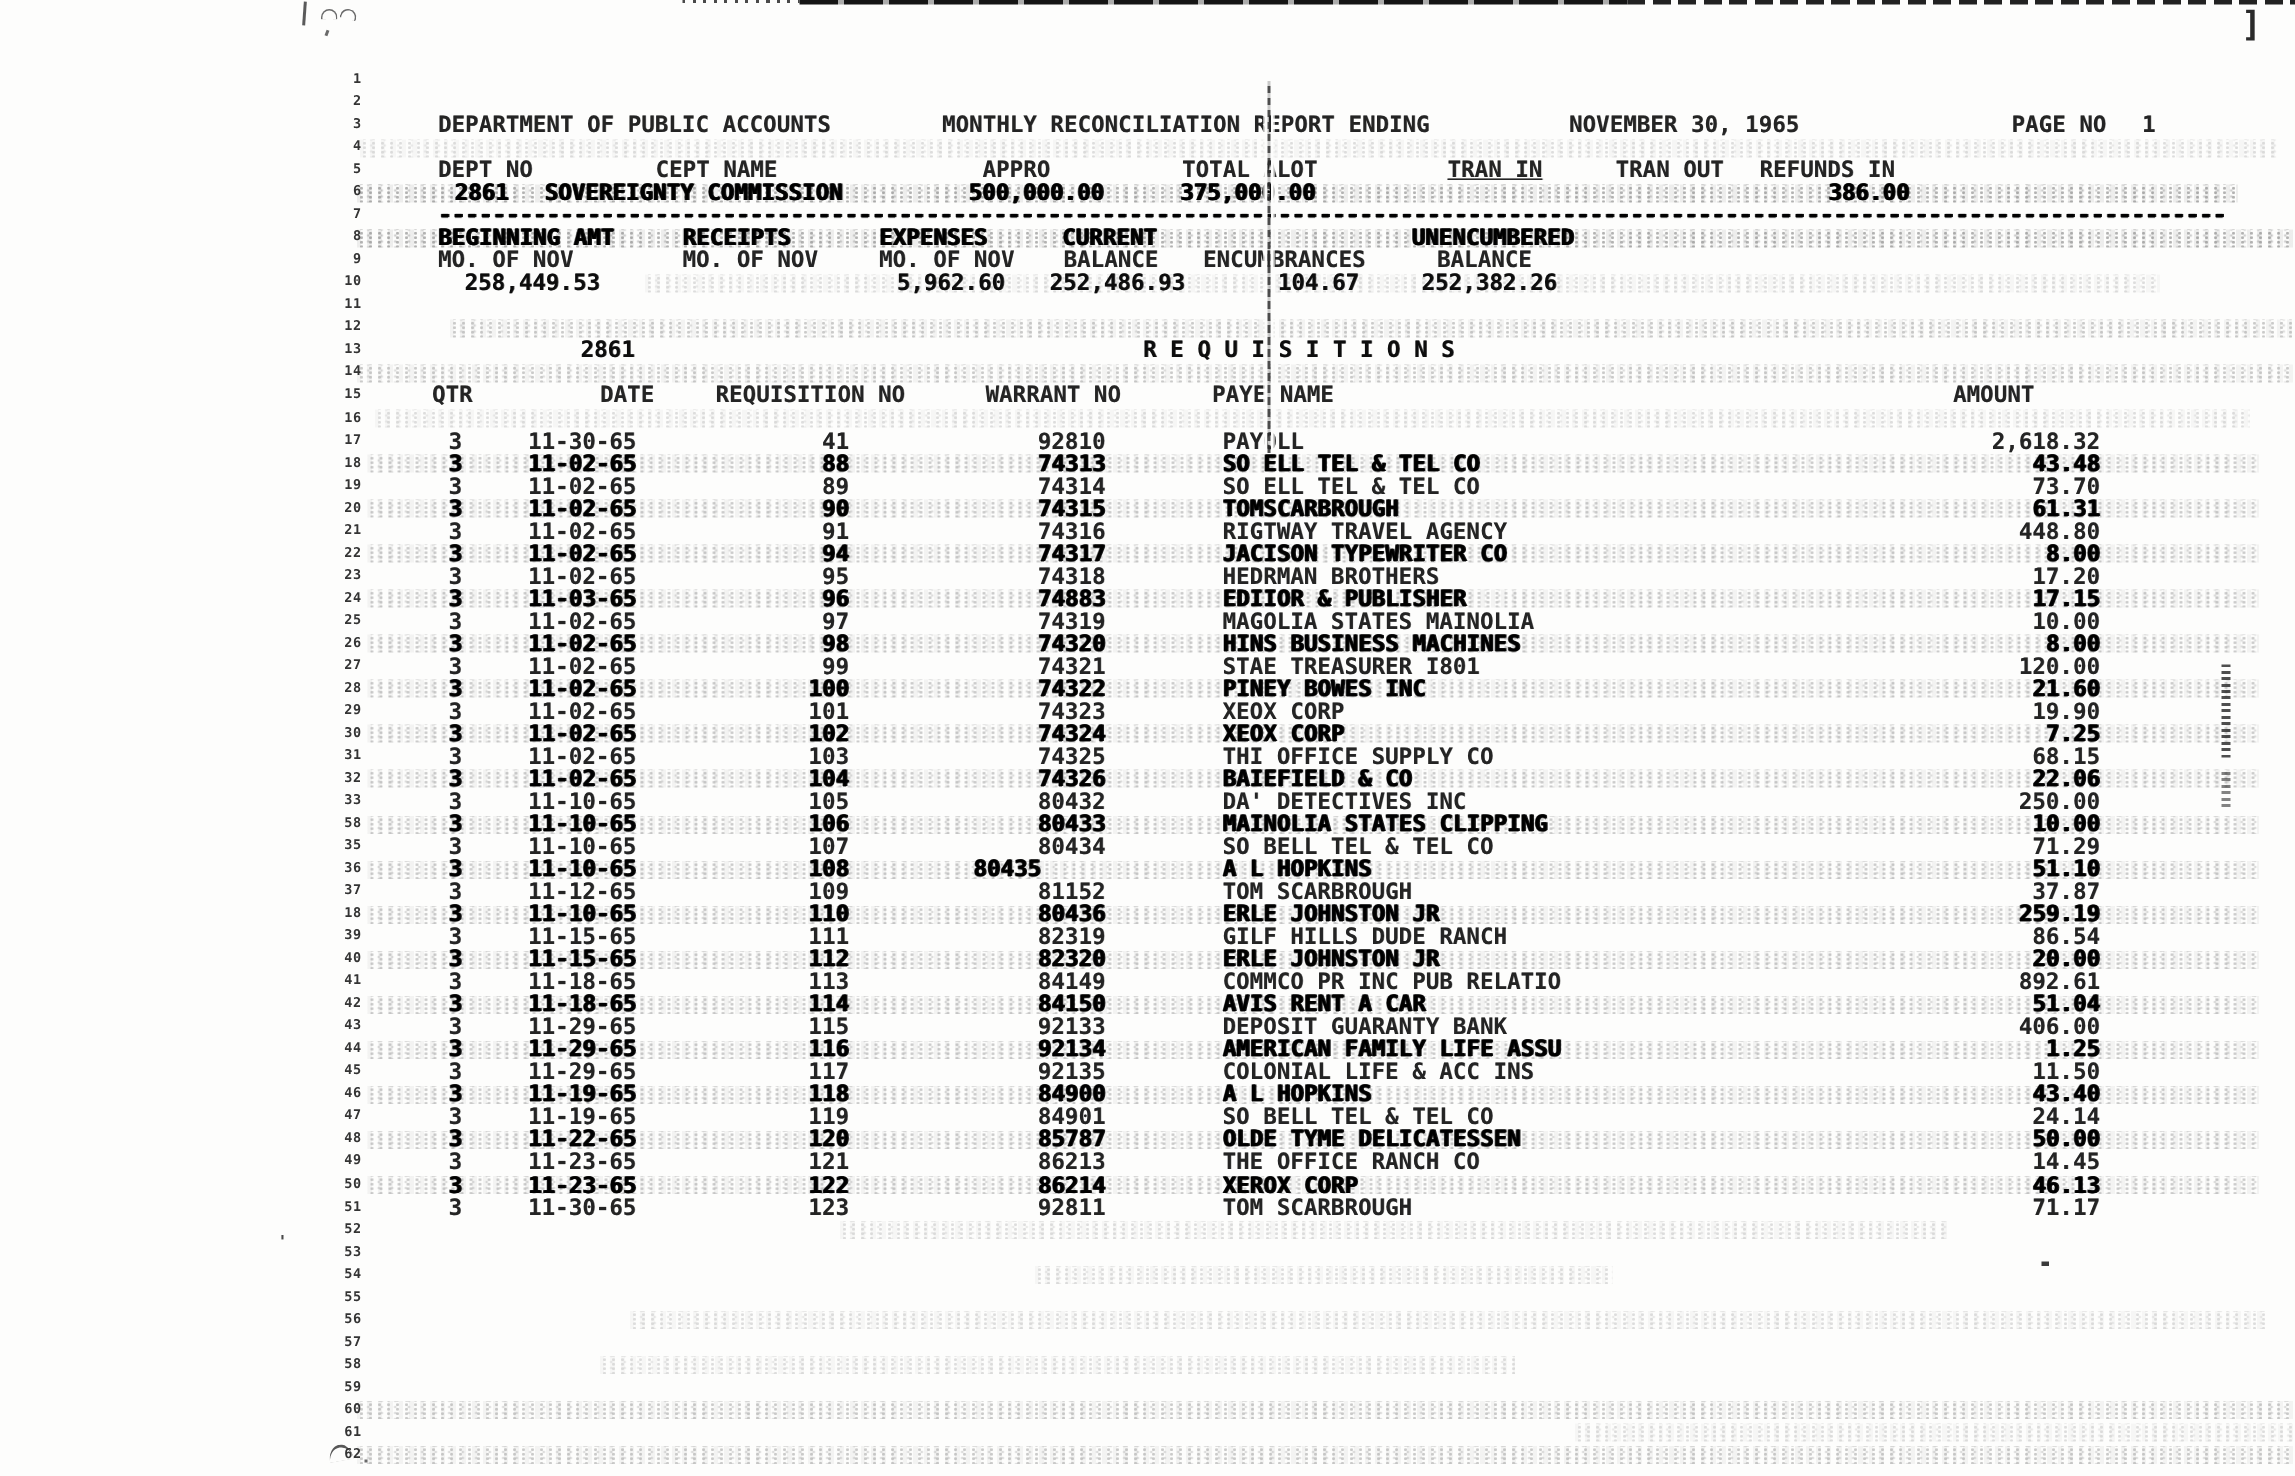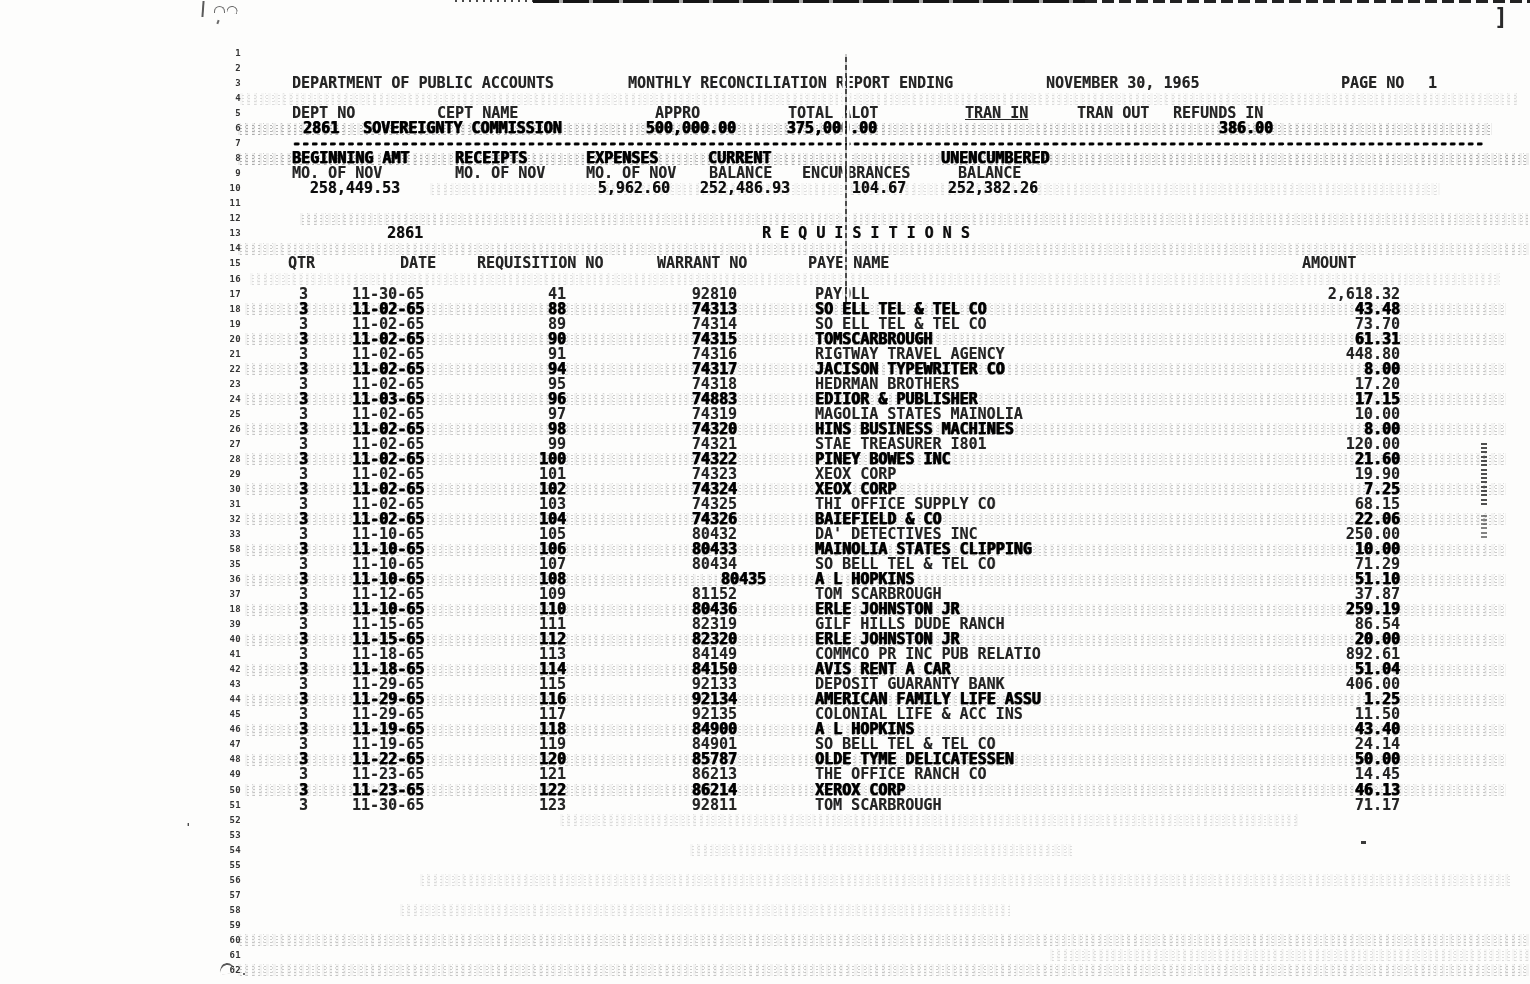--- a/index.html
+++ b/index.html
@@ -353,21 +353,21 @@
         <span class="t lt" style="right: 964px;">107</span>
         <span class="t lt" style="right: 793px;">80434</span>
         <span class="t lt" style="left: 815px;">SO BELL TEL &amp; TEL CO</span>
         <span class="t lt" style="right: 130px;">71.29</span>
       </div>
       <div class="band b2" style="left: 245px; width: 1261px; top: 573.6px;"></div>
       <div class="row" style="top: 572.1px;">
         <span class="t dk" style="right: 1222px;">3</span>
         <span class="t dk" style="left: 352px;">11-10-65</span>
         <span class="t dk" style="right: 964px;">108</span>
-        <span class="t dk" style="right: 764px;">80435</span>
+        <span class="t dk" style="right: 836px;">80435</span>
         <span class="t dk" style="left: 815px;">A L HOPKINS</span>
         <span class="t dk" style="right: 130px;">51.10</span>
       </div>
       <div class="row" style="top: 587.1px;">
         <span class="t lt" style="right: 1222px;">3</span>
         <span class="t lt" style="left: 352px;">11-12-65</span>
         <span class="t lt" style="right: 964px;">109</span>
         <span class="t lt" style="right: 793px;">81152</span>
         <span class="t lt" style="left: 815px;">TOM SCARBROUGH</span>
         <span class="t lt" style="right: 130px;">37.87</span>

